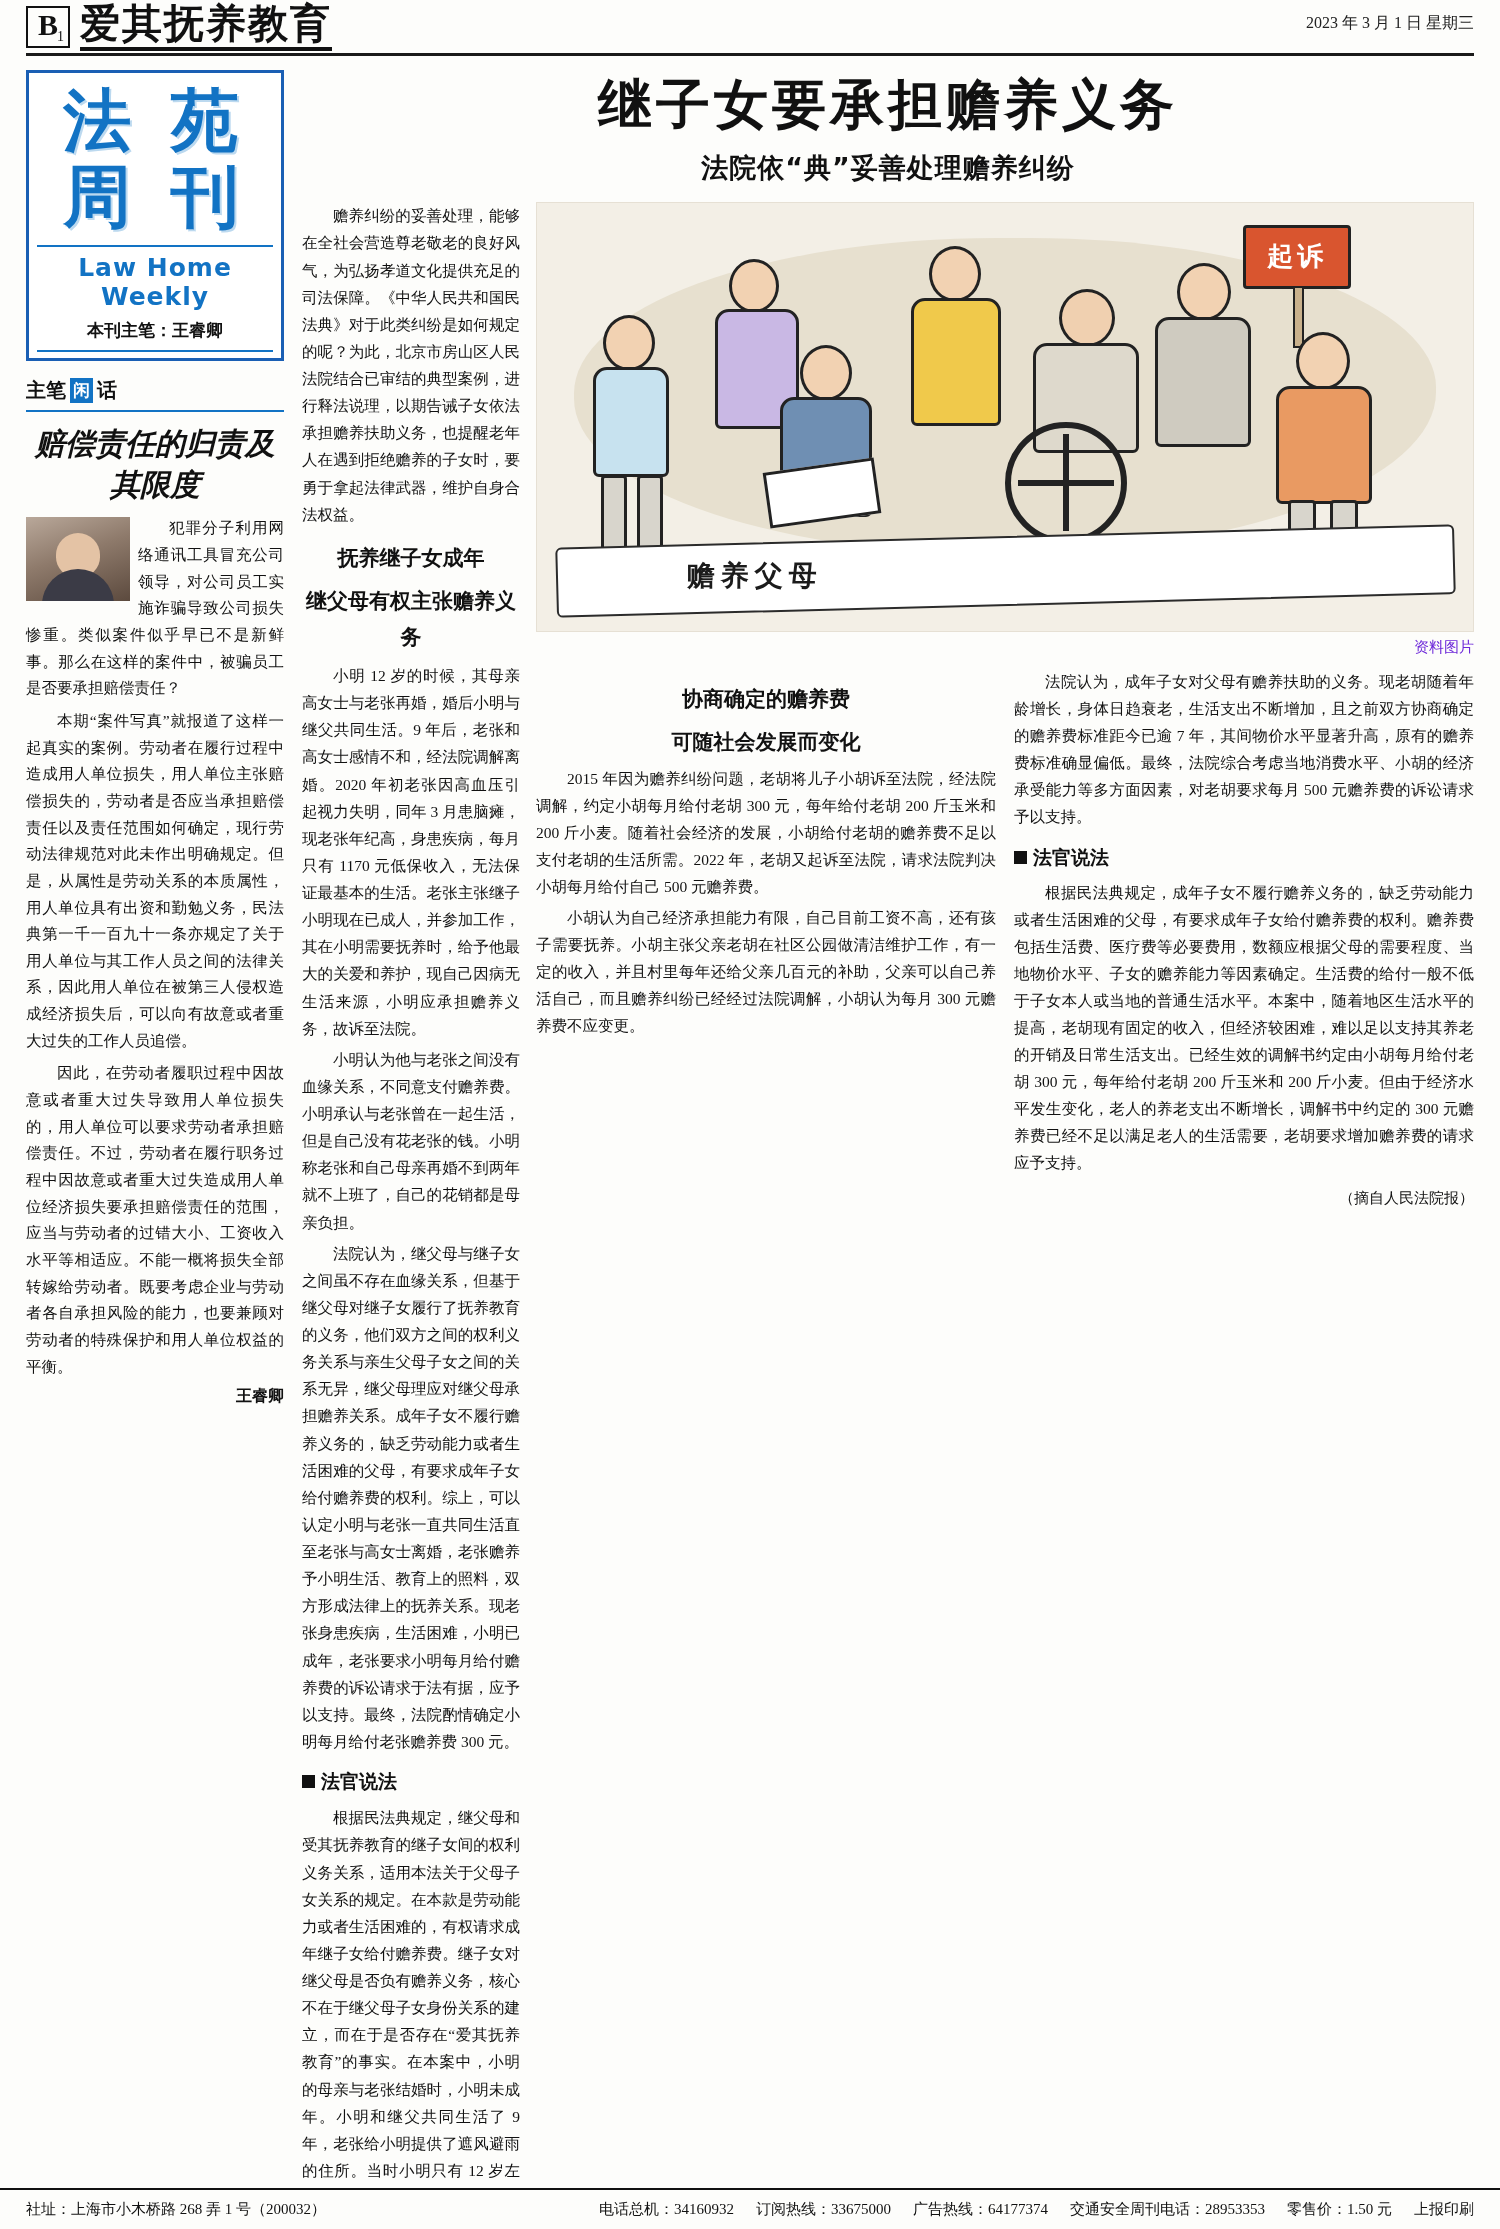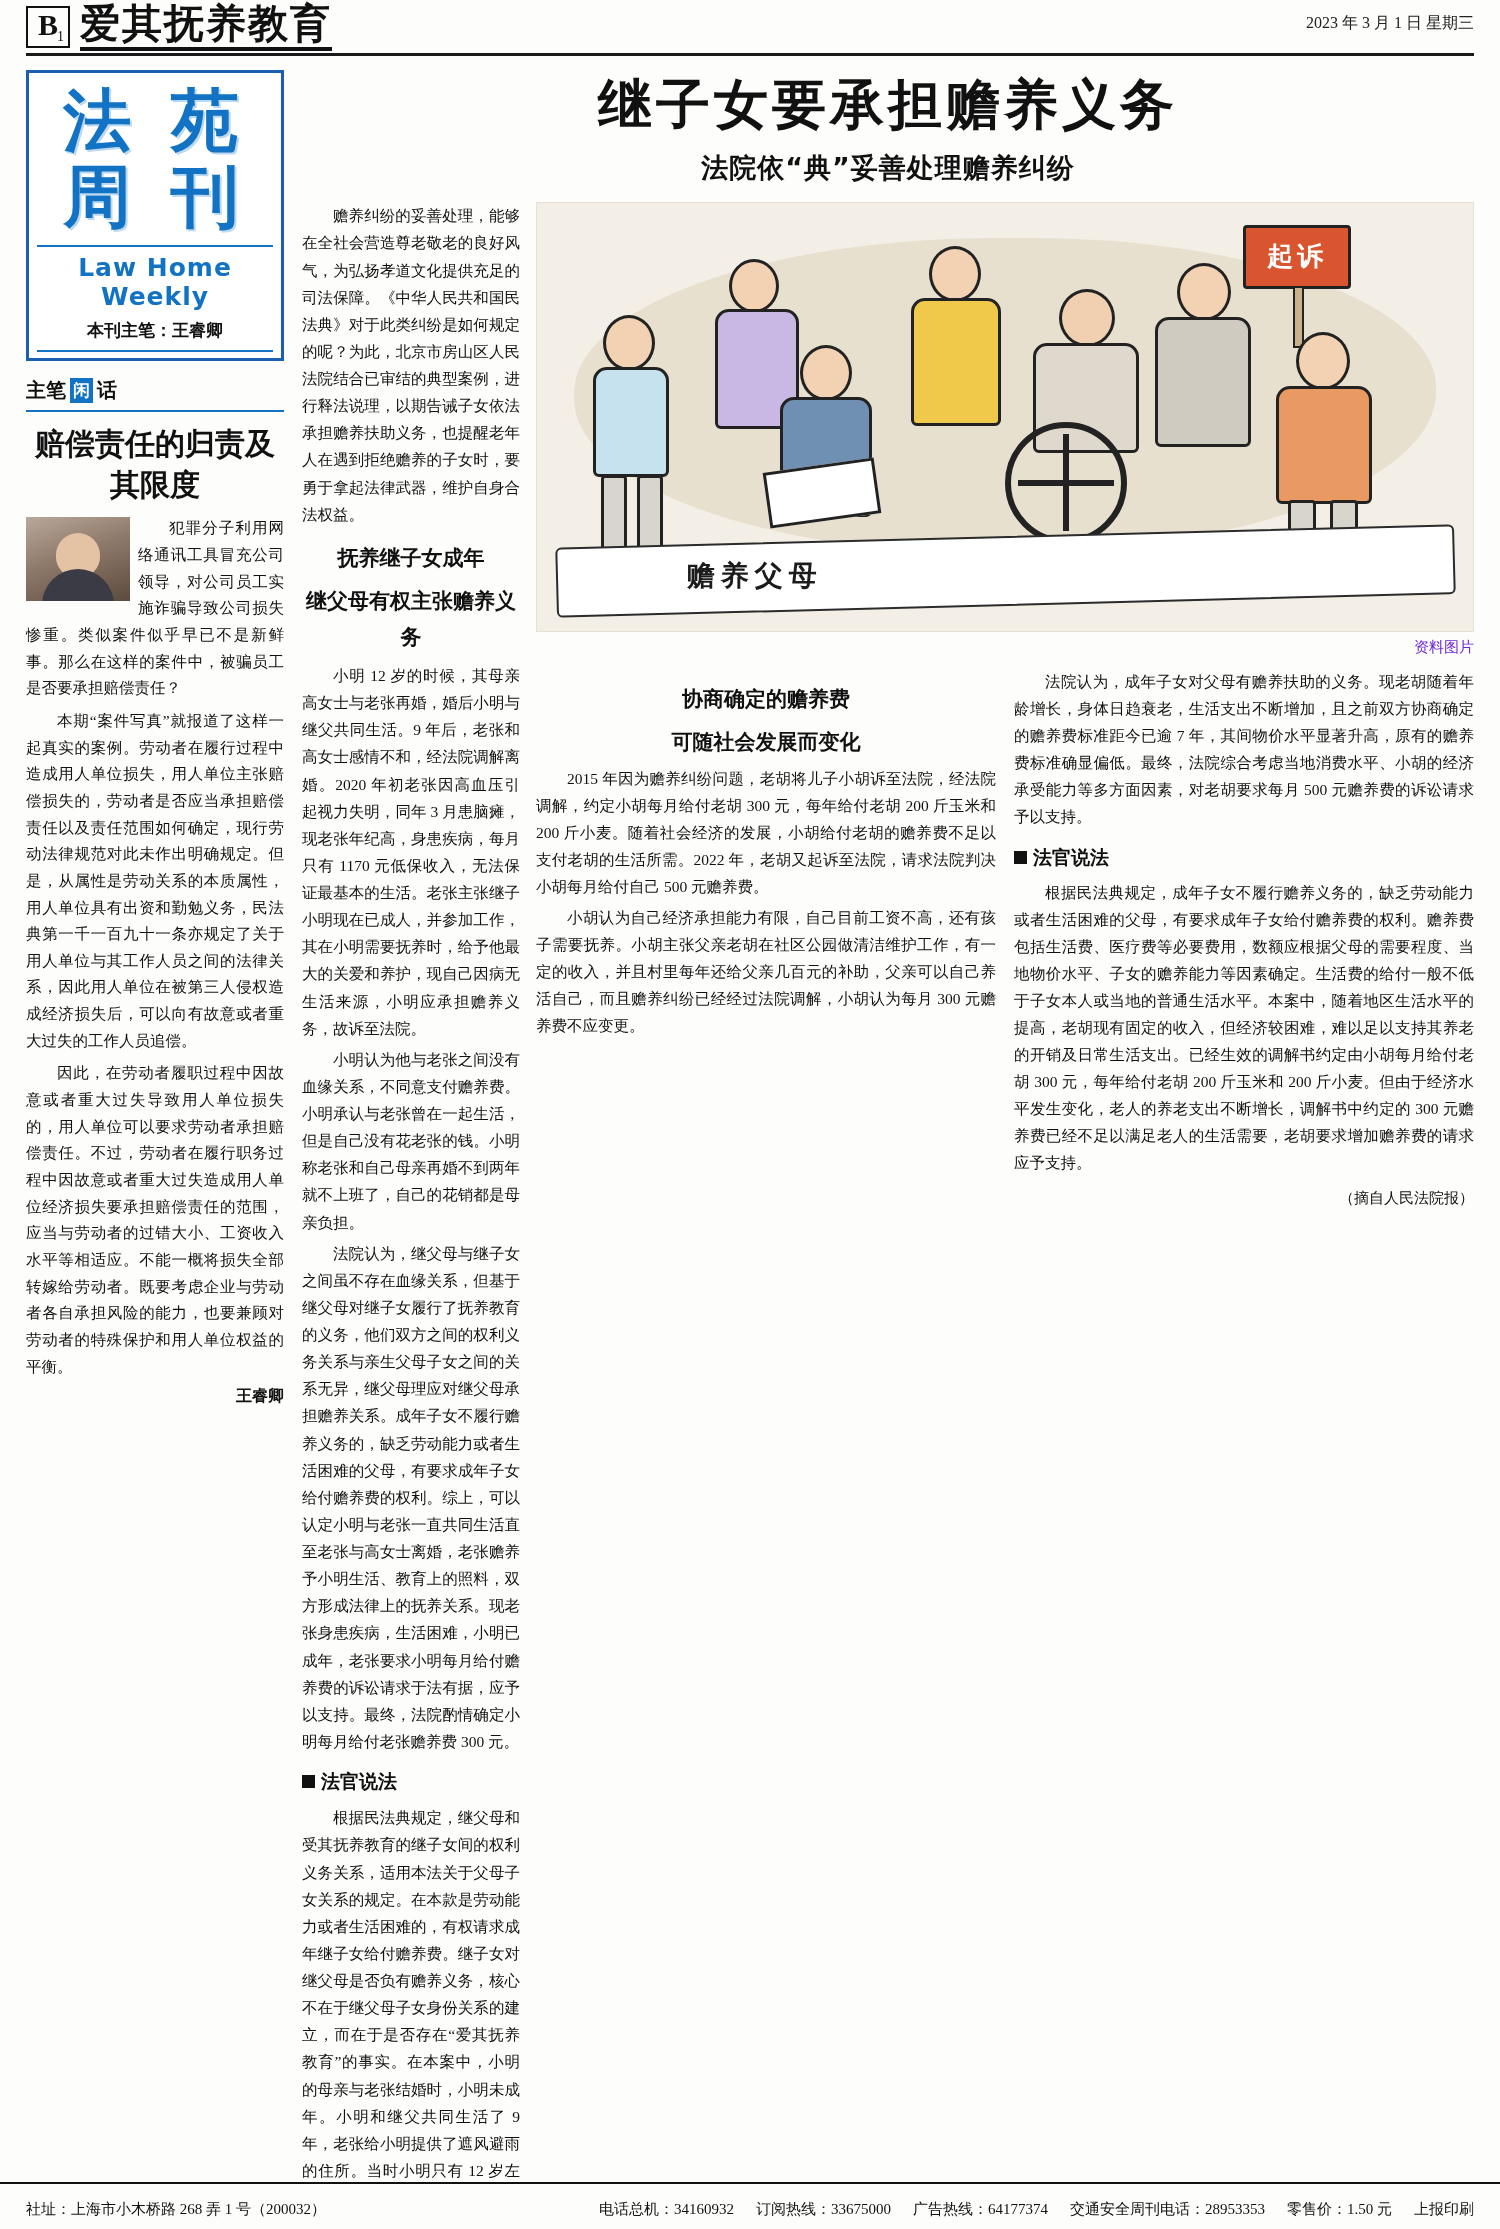--- a/index.html
+++ b/index.html
@@ -67,21 +67,21 @@
     margin-top: 16px; display: flex; align-items: center; gap: 4px;
   }
   .col-sect-head .t1 { font-size: 20px; font-weight: bold; }
   .col-sect-head .sq {
     display: inline-block; background: #1273c4; color: #fff; font-size: 17px;
     padding: 1px 3px; font-weight: bold;
   }
   .rule-blue { border-top: 2px solid #1273c4; margin-top: 6px; }
   .col-title {
     text-align: center; font-size: 30px; font-weight: bold; line-height: 1.35;
-    margin: 12px 0 10px; font-family: "DejaVu Sans", sans-serif;
+    margin: 12px 0 10px; font-family: "DejaVu Sans", sans-serif; font-style: italic;
   }
   .col-body { font-size: 15.5px; line-height: 1.72; text-align: justify; }
   .col-body p { margin: 0 0 6px; text-indent: 2em; }
   .portrait {
     float: left; width: 104px; height: 84px; margin: 2px 8px 2px 0;
     background: linear-gradient(160deg,#b9a89a 0%,#8e7a6b 45%,#5c4a3e 100%);
     position: relative; overflow: hidden;
   }
   .portrait:before {
     content: ""; position: absolute; left: 30px; top: 16px; width: 44px; height: 44px;
@@ -205,21 +205,21 @@
   .judge-head {
     display: flex; align-items: center; gap: 6px; font-size: 19px; font-weight: bold;
     margin: 10px 0 6px; font-family: "DejaVu Sans", sans-serif;
   }
   .judge-head .bullet { width: 13px; height: 13px; background: #111; display: inline-block; }
   .src { text-align: right; font-size: 15px; margin-top: 8px; }
 
   
   .footer {
     position: absolute; left: 0; bottom: 0; width: 1500px;
-    border-top: 2px solid #111; padding: 16px 26px 10px;
+    border-top: 2px solid #111; padding: 10px 26px 10px;
     font-size: 15px; display: flex; align-items: center;
     background: #fdfdfb;
   }
   .footer .addr { flex: 0 0 auto; }
   .footer .items { margin-left: auto; display: flex; gap: 22px; }
 </style>
 </head>
 <body>
 
 <div class="page">

